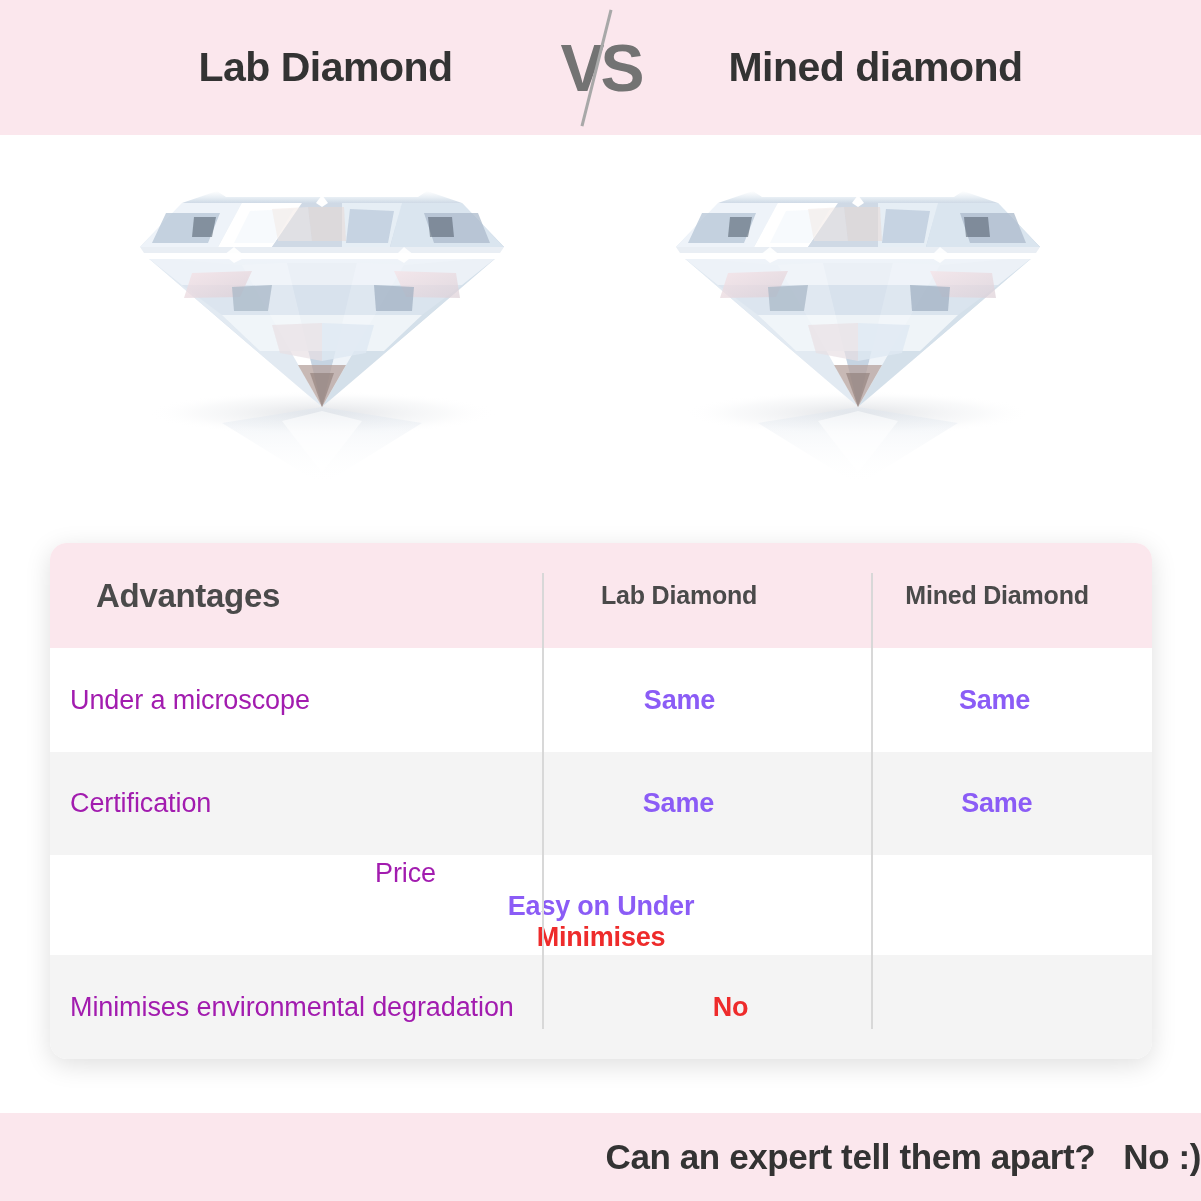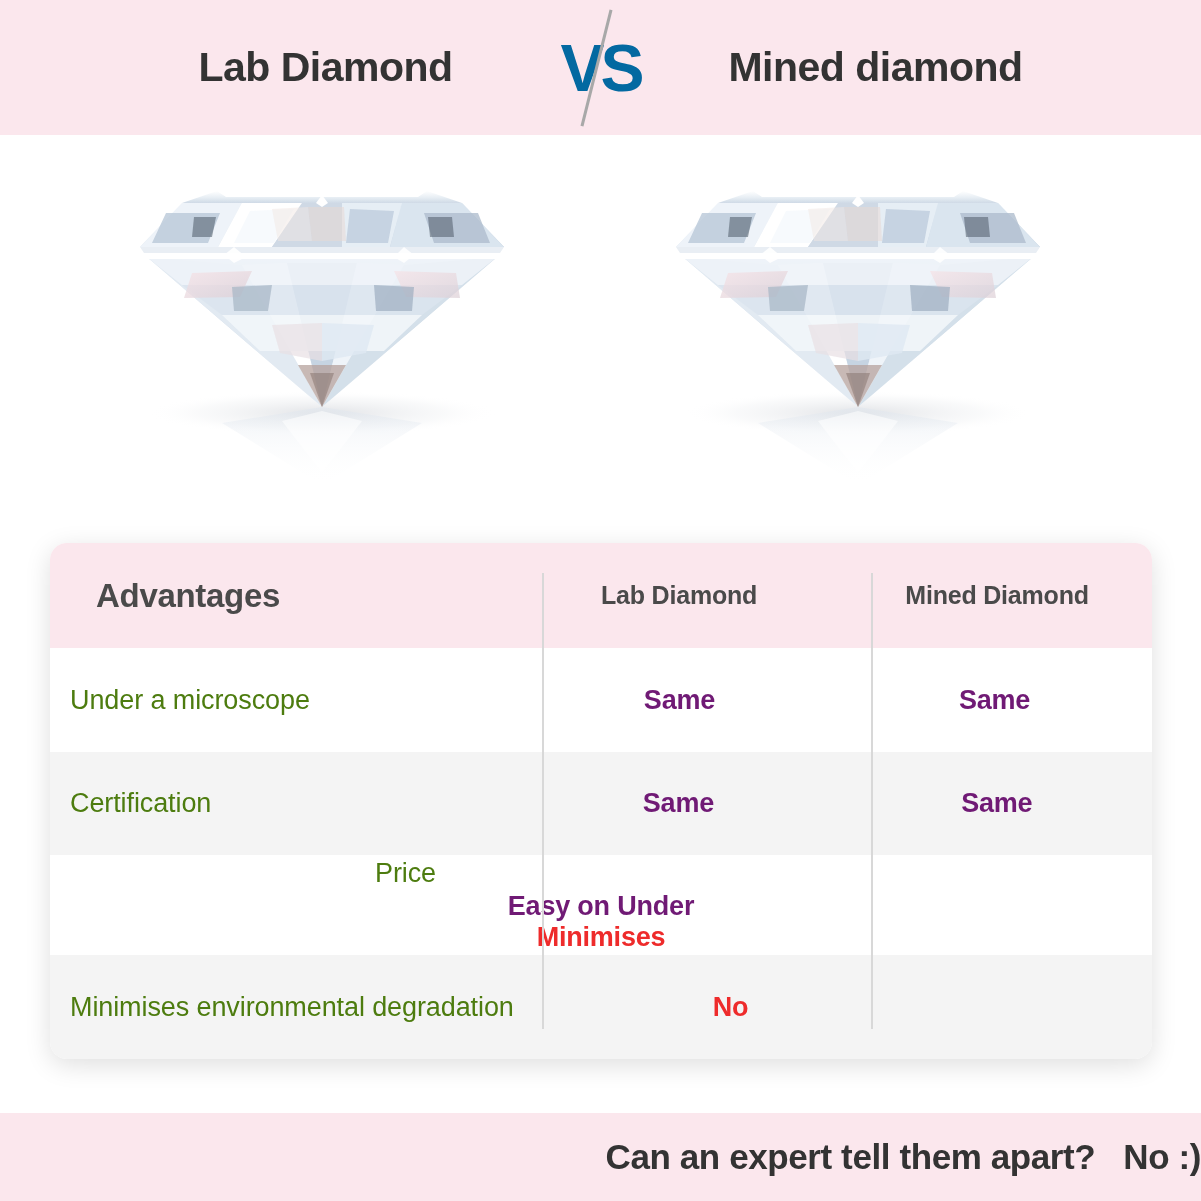--- a/index.html
+++ b/index.html
@@ -52,21 +52,21 @@
     width: 120px;
     height: 135px;
     position: relative;
     display: flex;
     align-items: center;
     justify-content: center;
   }
   .vs-text {
     font-size: 66px;
     font-weight: bold;
-    color: #0369a1;
+    color: #737373;
     letter-spacing: -4px;
     line-height: 1;
     position: relative;
     z-index: 1;
   }
   .vs-slash {
     position: absolute;
     left: 50%;
     top: 8px;
     width: 3px;
@@ -139,32 +139,32 @@
   .trow.r0 { height: 104px; background: #ffffff; }
   .trow.r1 { height: 103px; background: #f4f4f4; gap: 8px; }
   .trow.r2 { height: 100px; background: #ffffff; flex-direction: column; }
   .trow.r3 { height: 104px; background: #f4f4f4; gap: 24px; }
 
   .td-label {
     width: 492px;
     padding-left: 20px;
     box-sizing: border-box;
     font-size: 27px;
-    color: #4d7c0f;
+    color: #a21caf;
     letter-spacing: -0.1px;
     line-height: 1.35;
   }
   .td-val {
     width: 329px;
     text-align: center;
     font-size: 27px;
     font-weight: bold;
     letter-spacing: -0.2px;
   }
-  .val-good { color: #701a75; }
+  .val-good { color: #8b5cf6; }
   .val-bad  { color: #ee2b2b; }
 
   
   .vdiv {
     position: absolute;
     top: 30px;
     width: 2px;
     height: 456px;
     background: #d8d8d8;
     z-index: 5;

